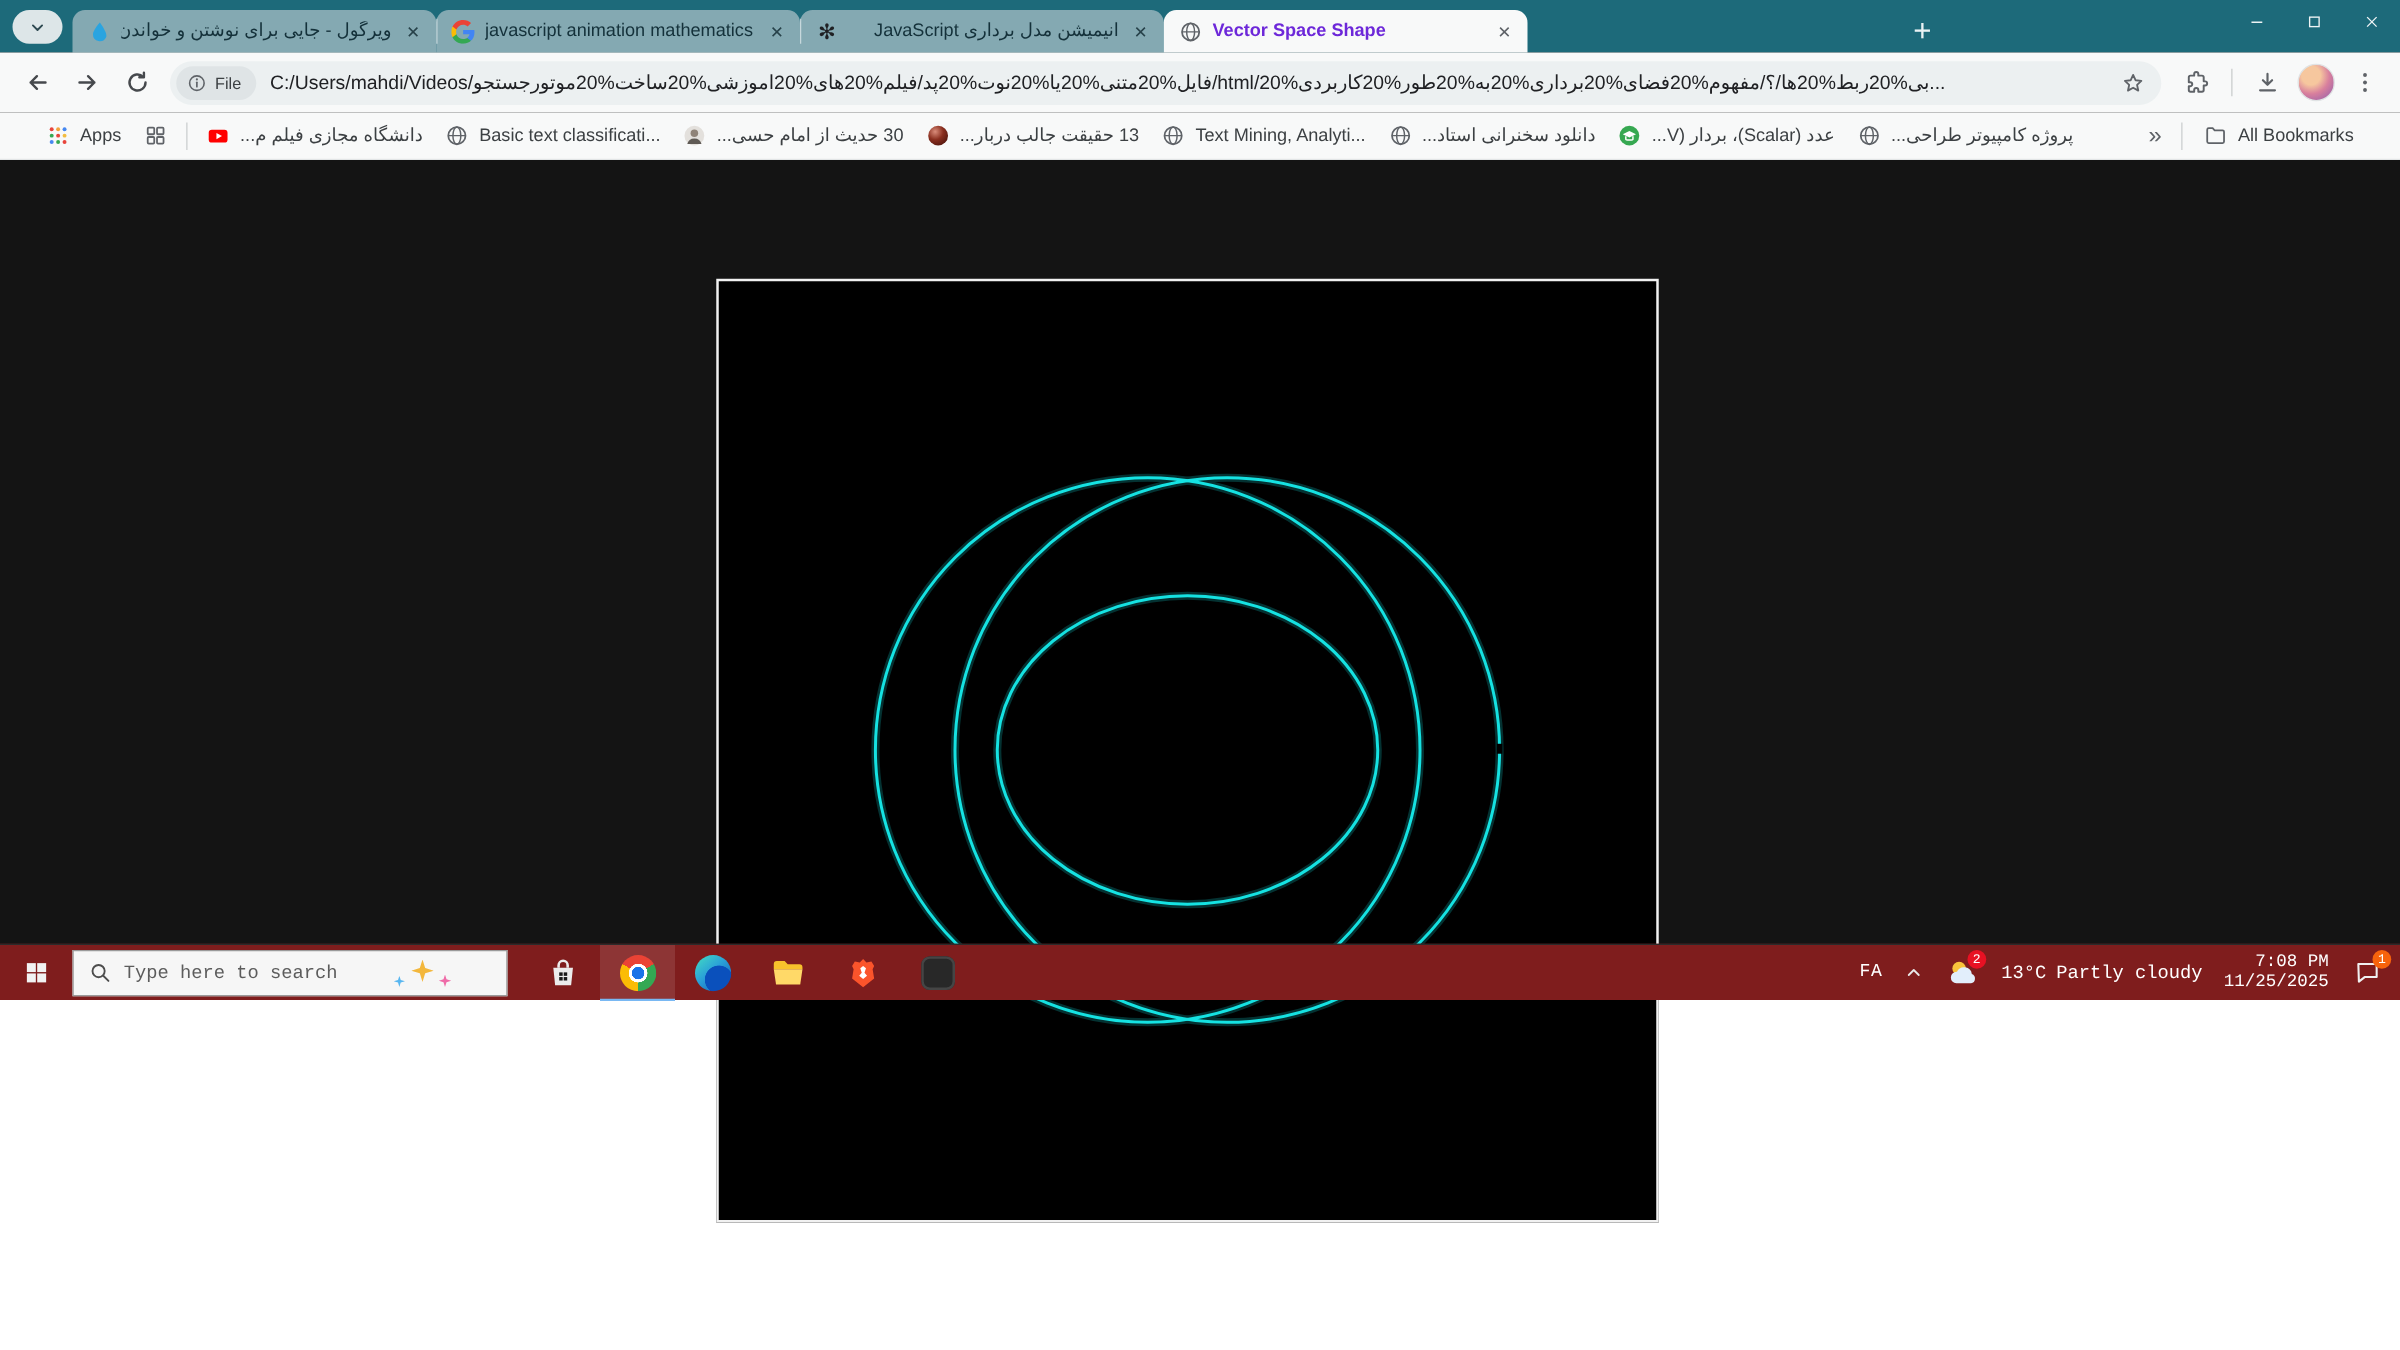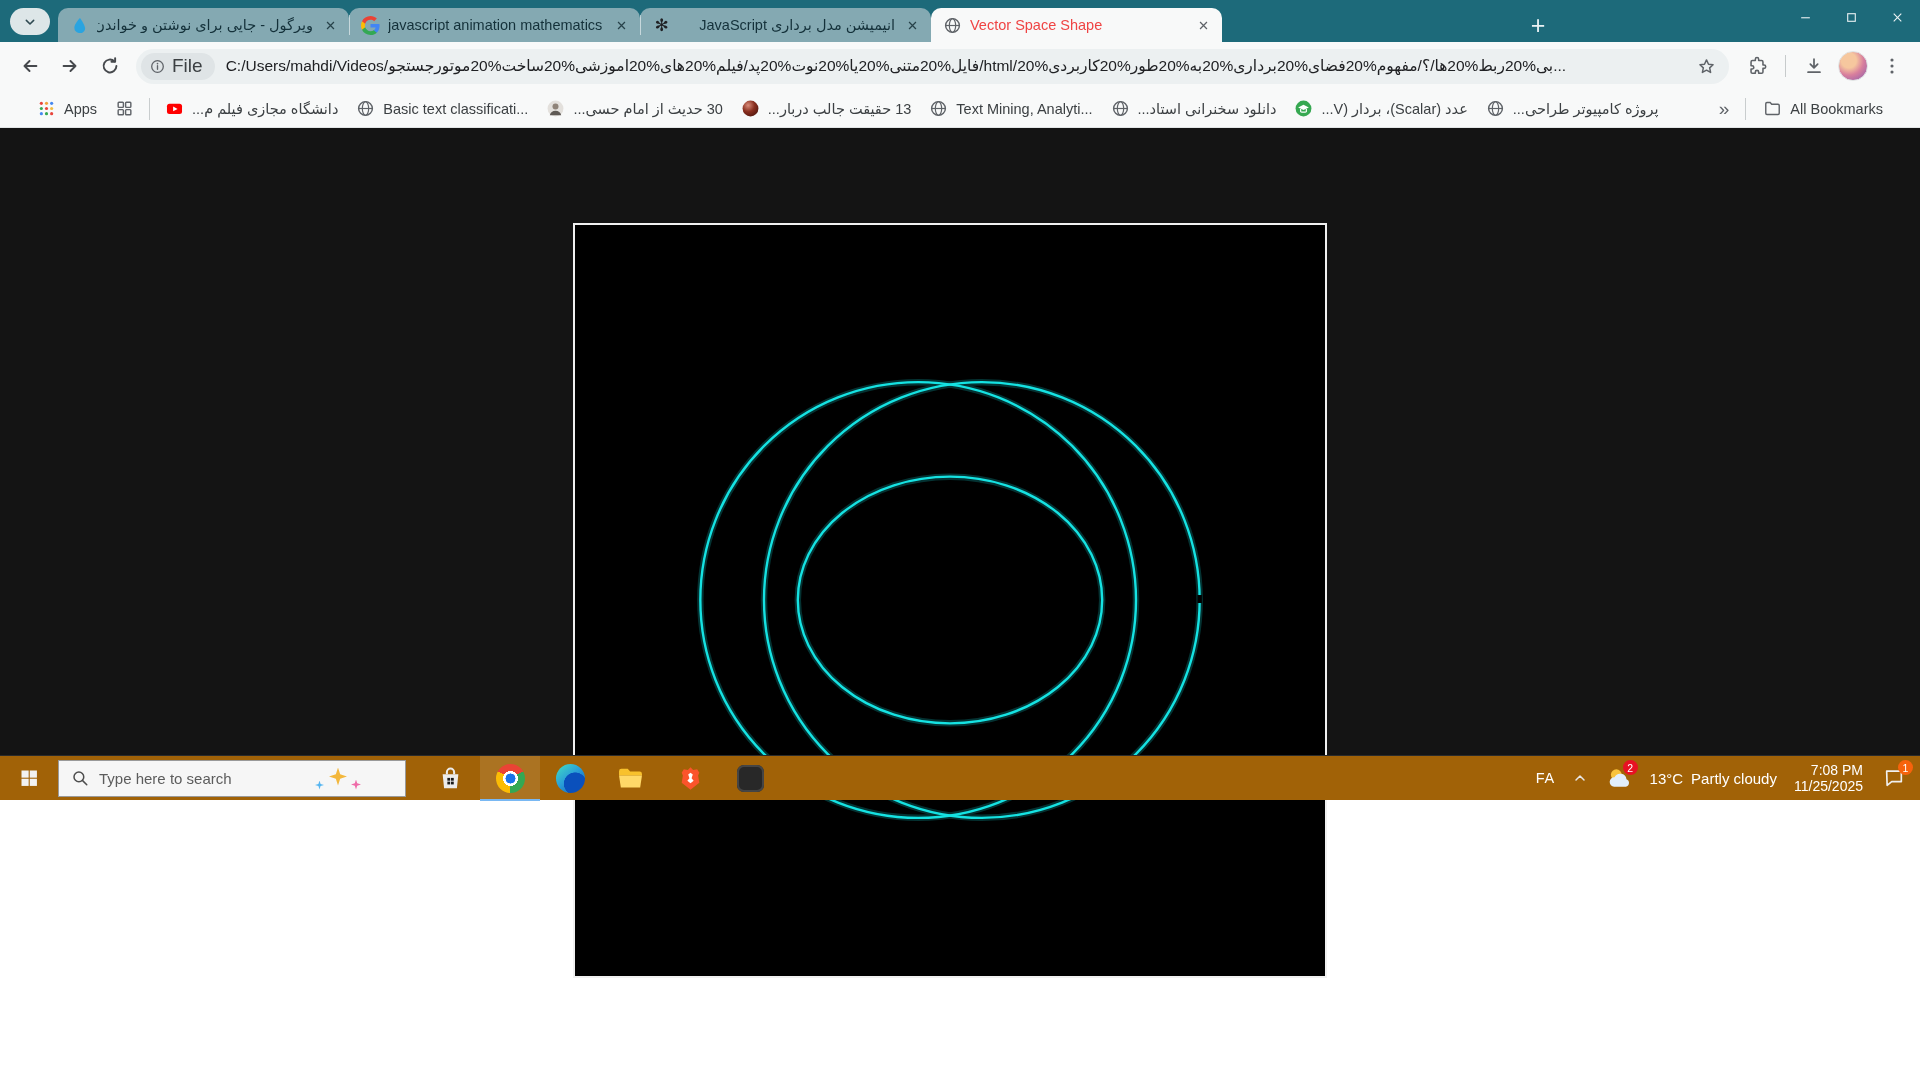--- a/index.html
+++ b/index.html
@@ -8,42 +8,42 @@
   .screen { position:relative; width:1920px; height:800px; background:#141414; }
 
   
   .tabstrip { position:absolute; top:0; left:0; right:0; height:42px; background:#1d6a7a; }
   .tab-search-btn { position:absolute; left:10px; top:8px; width:40px; height:27px;
     border-radius:14px; background:#dde6e8; display:flex; align-items:center; justify-content:center; }
   .tabs { position:absolute; left:58px; top:8px; height:34px; display:flex; }
   .tab { width:291px; height:34px; display:flex; align-items:center; gap:8px;
     padding:0 10px 0 12px; position:relative; border-radius:10px 10px 0 0;
     background:#84a9b2; color:#14313a; font-size:14.5px; }
-  .tab.active { background:#f8f9f9; color:#ef4444; }
+  .tab.active { background:#f8f9f9; color:#6d28d9;font-weight:bold; }
   .tab.sep::before { content:""; position:absolute; left:0; top:7px; bottom:7px;
     width:1px; background:rgba(255,255,255,.55); }
   .tab .title { flex:1; white-space:nowrap; overflow:hidden; }
   .tab .favicon { width:19px; height:19px; flex:0 0 auto; display:flex; align-items:center; justify-content:center; }
   .tab .close { width:18px; height:18px; flex:0 0 auto; display:flex; align-items:center; justify-content:center; }
   .tab .close svg { width:15px; height:15px; }
   .newtab { position:absolute; top:10px; width:30px; height:30px; border-radius:50%;
     display:flex; align-items:center; justify-content:center; color:#e9f2f4; font-size:25px; line-height:1; }
   .win-controls { position:absolute; right:0; top:0; height:34px; display:flex; }
   .win-btn { width:46px; height:34px; display:flex; align-items:center; justify-content:center; }
   .win-btn svg { width:13px; height:13px; }
 
   
   .toolbar { position:absolute; top:42px; left:0; right:0; height:48px; background:#f8f9f9;
     display:flex; align-items:center; padding:0 10px; }
   .nav-btn { width:40px; height:40px; border-radius:50%; display:flex; align-items:center; justify-content:center; flex:0 0 auto; }
   .nav-btn svg { width:22px; height:22px; }
   .omnibox { flex:1; height:35px; margin:0 10px 0 6px; border-radius:18px; background:#ecf0f1;
     display:flex; align-items:center; padding:0 10px 0 5px; min-width:0; }
   .chip { height:27px; border-radius:14px; background:#dfe4e6; display:flex; align-items:center;
-    gap:6px; padding:0 12px 0 8px; color:#3c4043; font-size:19px; flex:0 0 auto; }
+    gap:6px; padding:0 12px 0 8px; color:#3c4043; font-size:13px; flex:0 0 auto; }
   .chip svg { width:17px; height:17px; }
   .url { flex:1; min-width:0; margin-left:11px; font-size:15.5px; color:#202124;
     white-space:nowrap; overflow:hidden; direction:ltr; }
   .box-star { width:26px; height:26px; flex:0 0 auto; display:flex; align-items:center; justify-content:center; }
   .box-star svg { width:21px; height:21px; }
   .tb-right { display:flex; align-items:center; gap:6px; flex:0 0 auto; }
   .tb-right .nav-btn { width:36px; height:36px; }
   .tb-divider { width:1px; height:22px; background:#c7cbcc; margin:0 4px; }
   .avatar { width:30px; height:30px; border-radius:50%;
     background:radial-gradient(circle at 35% 30%, #f6c79e 0 28%, #d87f9d 55%, #8a5bae 100%);
@@ -59,22 +59,22 @@
   .bm-right { margin-left:auto; display:flex; align-items:center; gap:2px; }
   .chevrons { color:#5f6368; font-size:19px; padding:0 8px; }
 
   
   .content { position:absolute; top:128px; left:0; right:0; bottom:45px; background:#141414; }
   .shape-canvas { position:absolute; left:573px; top:95px; width:754px; height:755px;
     background:#000; border:2px solid #f1f1f1; }
   .shape-canvas svg { display:block; width:100%; height:100%; }
 
   
-  .taskbar { position:absolute; bottom:0; left:0; right:0; height:45px; background:#a16207;
-    border-top:1px solid #2b2b2b; display:flex; align-items:center; }
+  .taskbar { position:absolute; bottom:0; left:0; right:0; height:45px; background:#7f1d1d;
+    border-top:1px solid #2b2b2b; display:flex; align-items:center;font-family:Liberation Mono, monospace; }
   .start-btn { width:58px; height:45px; display:flex; align-items:center; justify-content:center; }
   .tb-search { width:348px; height:37px; background:#f6f6f6; border:1px solid #9a9a9a;
     display:flex; align-items:center; gap:10px; padding:0 12px; position:relative; }
   .tb-search .ph { color:#5c5c5c; font-size:15px; }
   .sp { position:absolute; clip-path:polygon(50% 0,62% 38%,100% 50%,62% 62%,50% 100%,38% 62%,0 50%,38% 38%); }
   .sp1 { left:270px; top:7px; width:18px; height:18px; background:#f3b73c; }
   .sp2 { left:292px; top:19px; width:10px; height:10px; background:#ef6ba8; }
   .sp3 { left:256px; top:20px; width:9px; height:9px; background:#58b6f0; }
   .tb-apps { display:flex; height:45px; margin-left:14px; }
   .tb-app { width:60px; height:45px; display:flex; align-items:center; justify-content:center; position:relative; }

